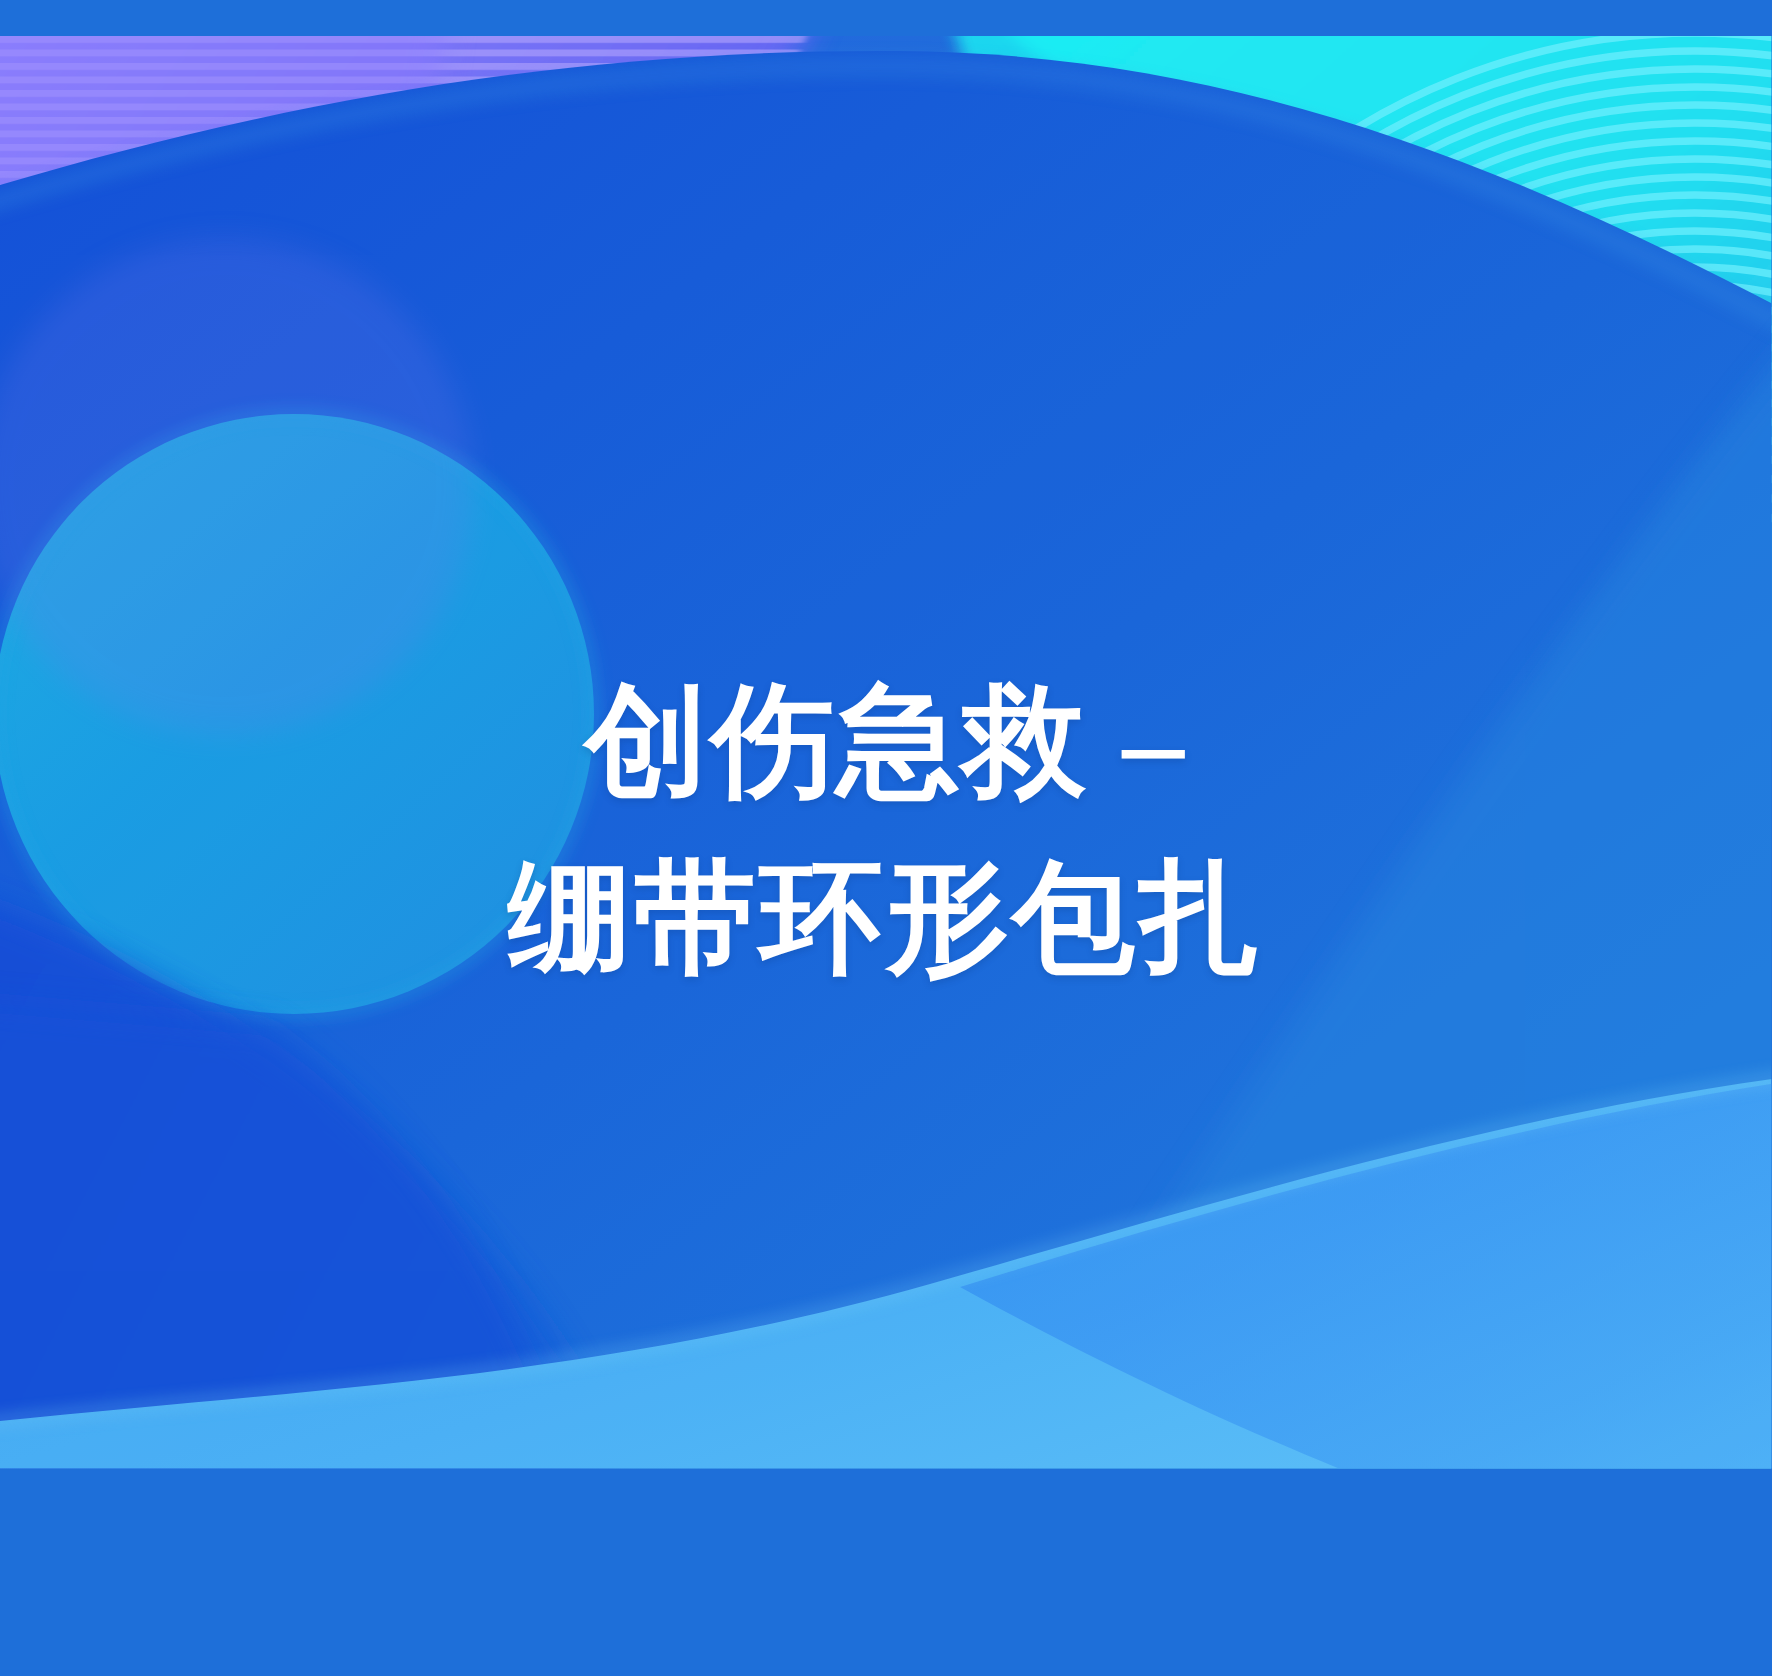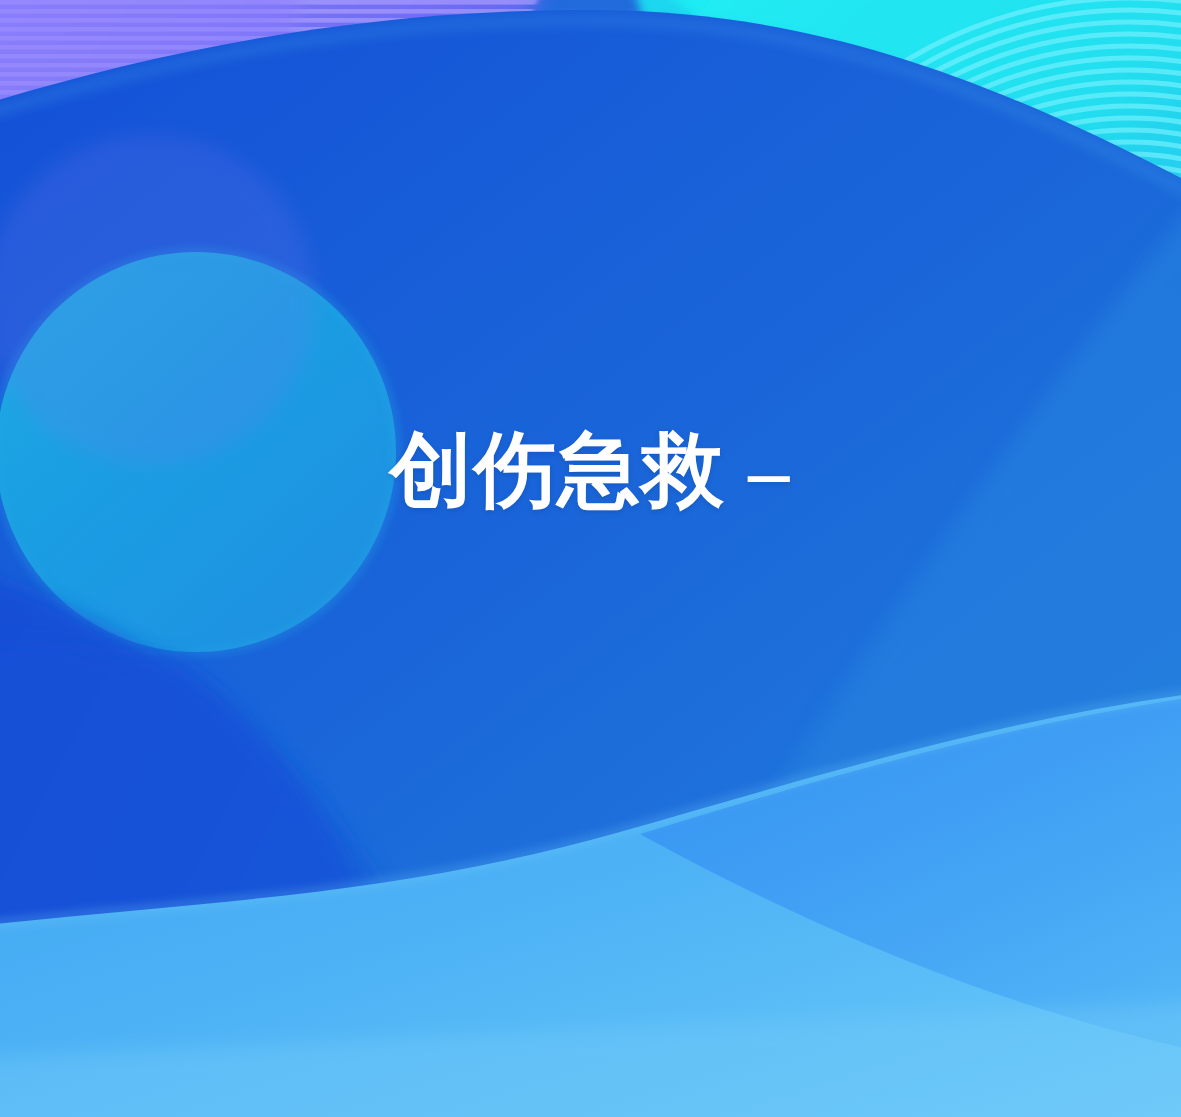--- a/index.html
+++ b/index.html
@@ -10,22 +10,23 @@
   body {
     width: 1181px;
     height: 1117px;
     overflow: hidden;
     font-family: "Liberation Sans", sans-serif;
   }
 
   #slide {
     position: relative;
     width: 1181px;
-    height: 1117px;
+    height: 955px;
     overflow: hidden;
+    margin-top: 24px;
   }
 
   #bg-svg {
     position: absolute;
     inset: 0;
     width: 1181px;
     height: 1117px;
     display: block;
   }
 
@@ -208,15 +209,16 @@
       <path d="M -60 930 C 180 902 380 900 620 832 C 830 772 1030 710 1241 688" fill="none" stroke="#7fd6fc" stroke-width="8" opacity="0.3" filter="url(#soft6)"></path>
 
       <path d="M -60 1060 L 1241 1000 L 1241 1177 L -60 1177 Z" fill="#7ed3fb" opacity="0.35" filter="url(#soft12)"></path>
 
       <rect x="0" y="0" width="1181" height="1117" fill="#1e6fd9" opacity="0.05"></rect>
     </g>
   </svg>
 
   <div id="title-block">
     <span class="title-line">创伤急救 –</span>
+    <span class="title-line">绷带环形包扎</span>
   </div>
 
 </div>
 
 </body></html>

